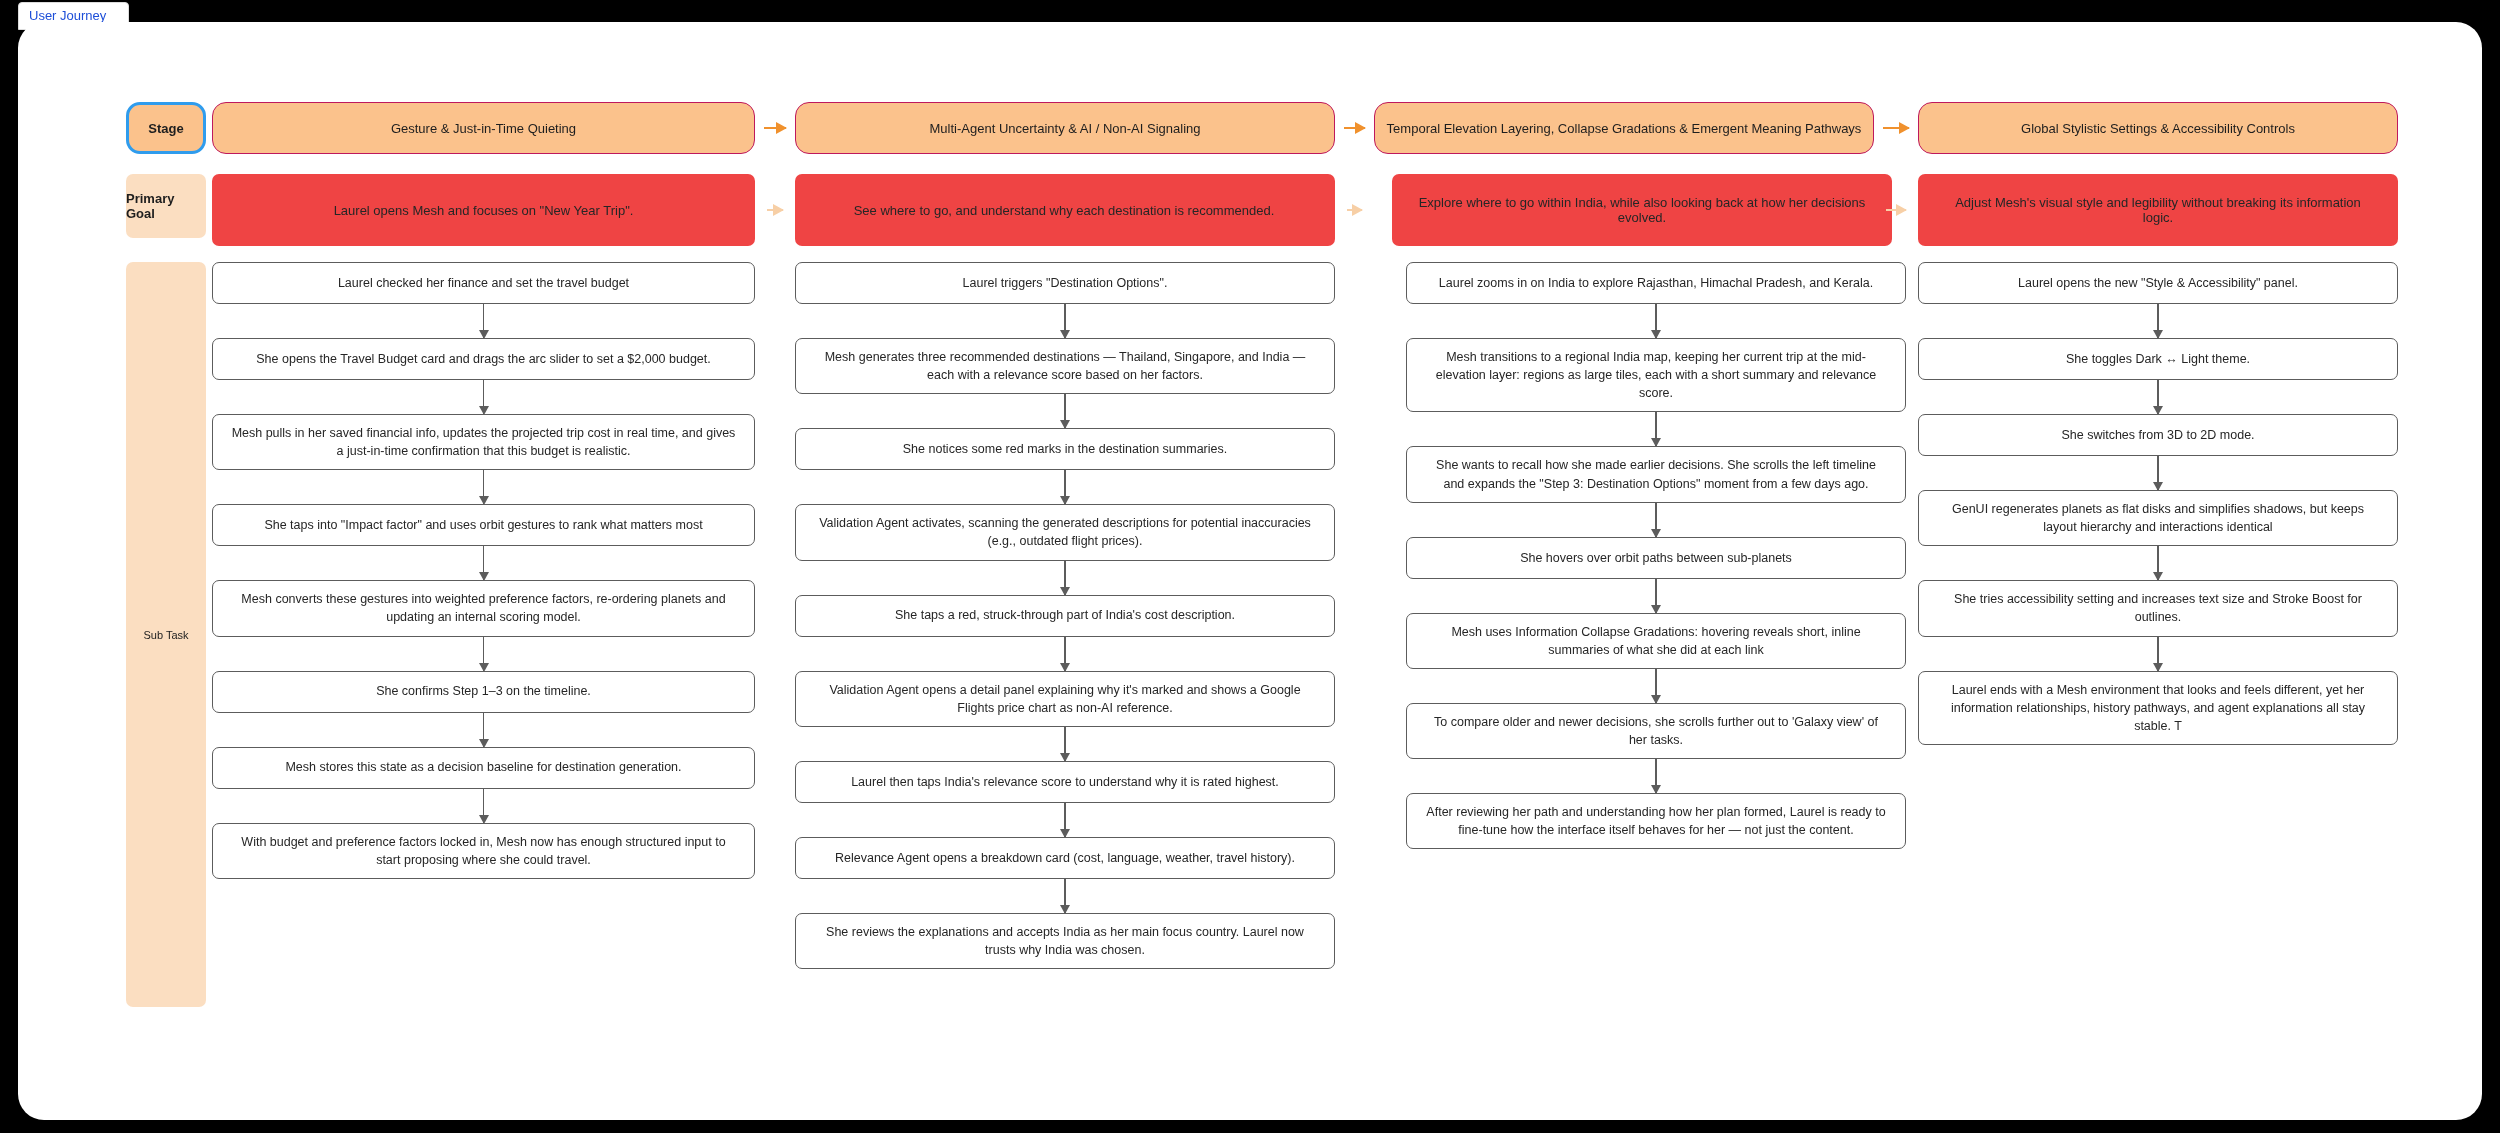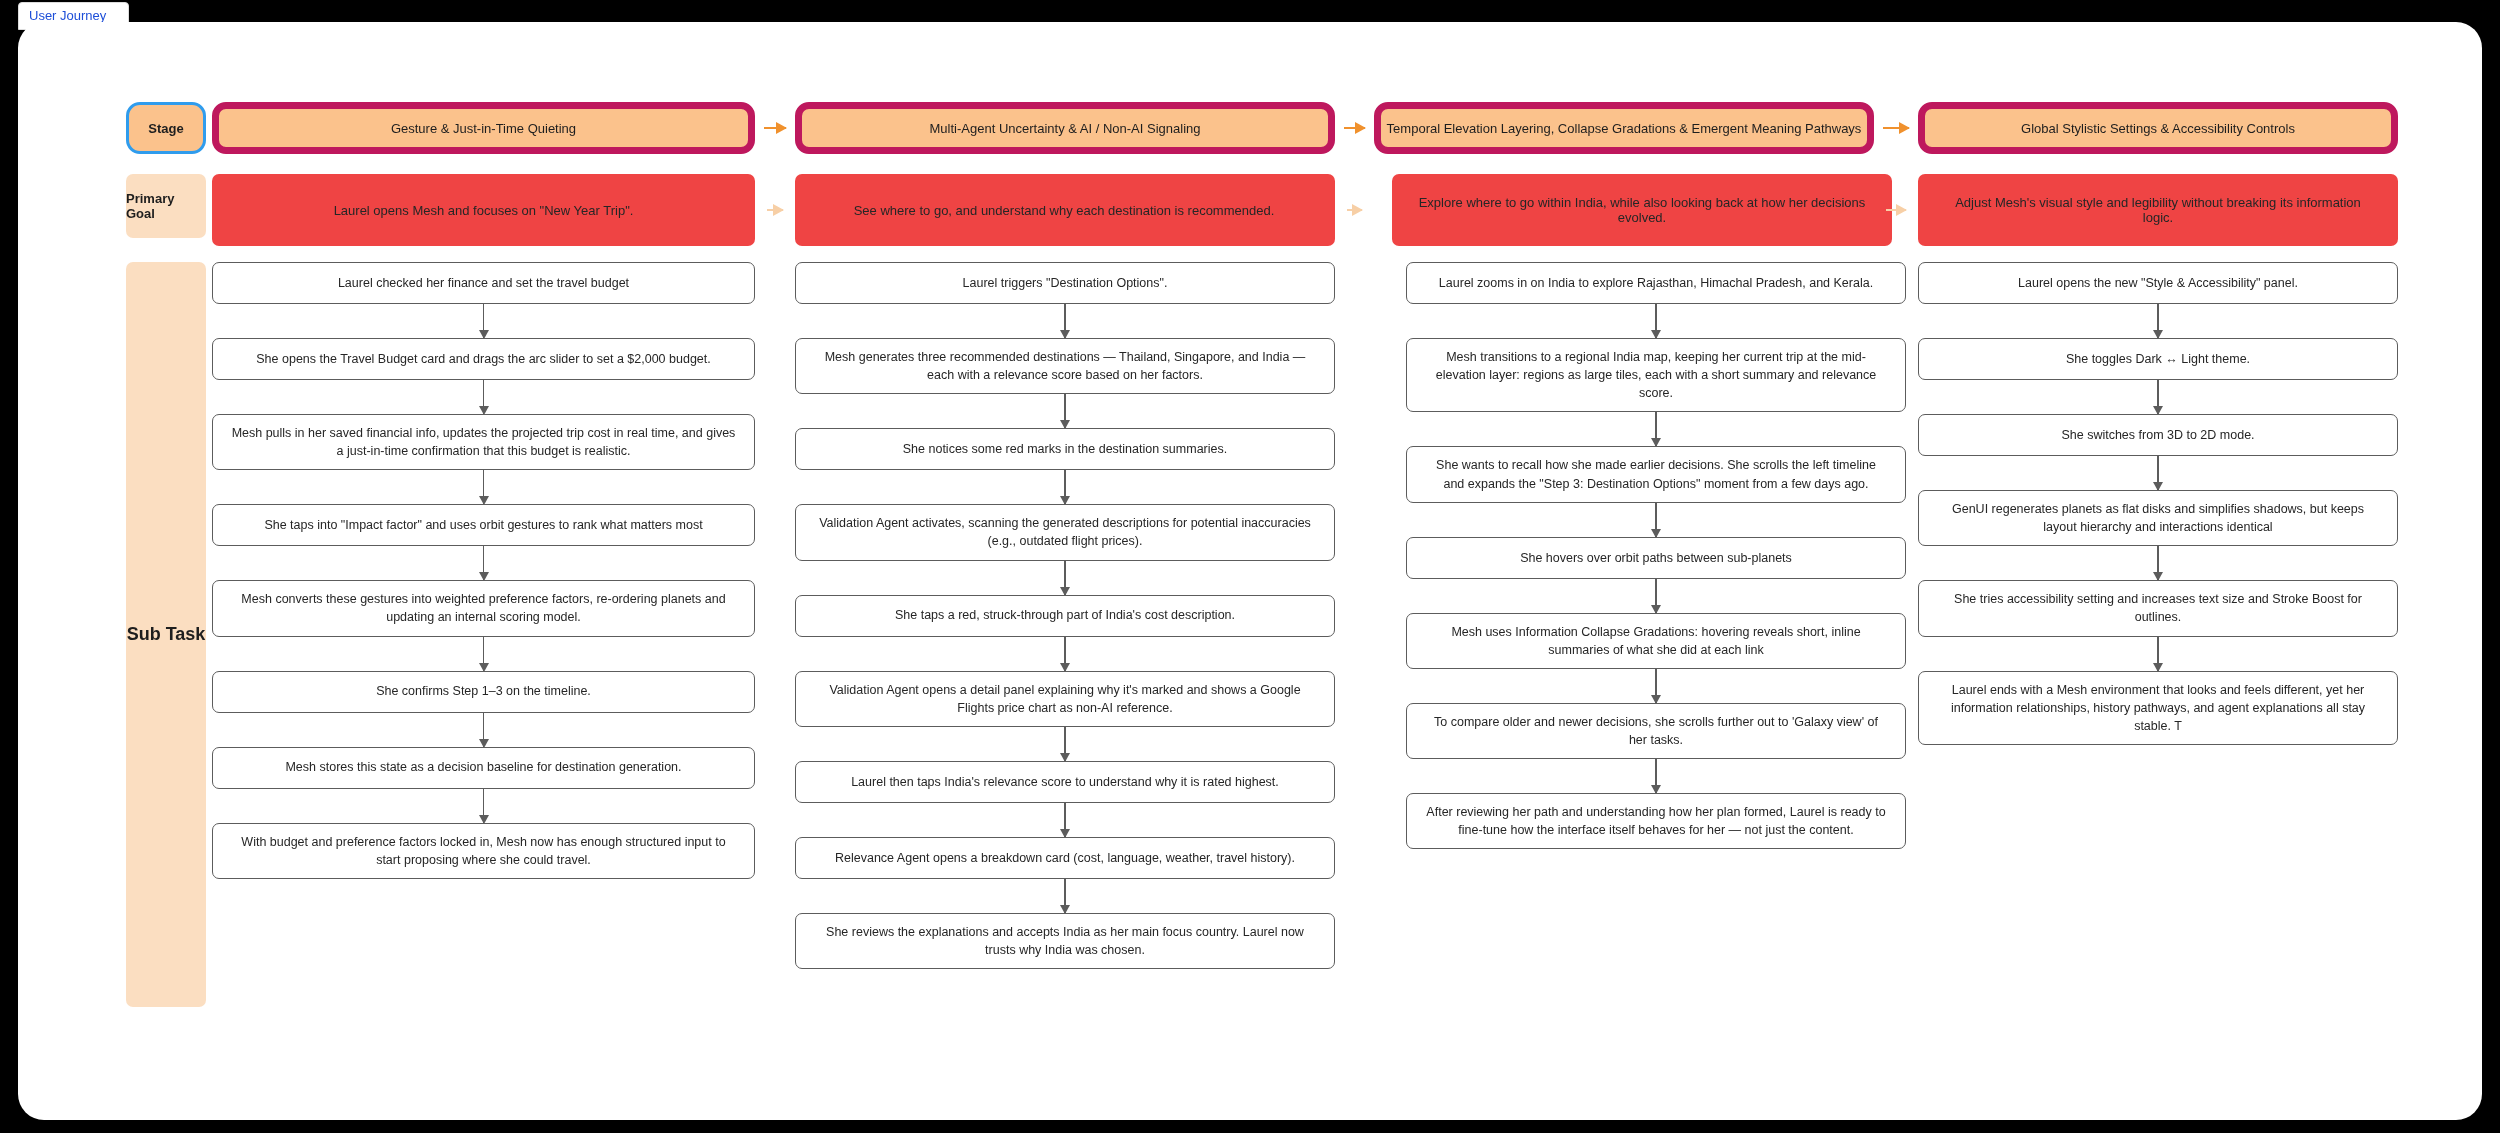--- a/index.html
+++ b/index.html
@@ -39,21 +39,21 @@
     width: 80px; height: 52px;
     background: #fbc28c;
     border: 3px solid #2f9ced;
     border-radius: 14px;
     display: flex; align-items: center; justify-content: center;
     font-size: 13px; font-weight: 700; color: #1e1e1e;
   }
   .stage-box {
     position: absolute; top: 0; height: 52px;
     background: #fbc28c;
-    border: 7px solid #be185d;
+    border: 1px solid #be185d;
     border-radius: 14px;
     display: flex; align-items: center; justify-content: center;
     text-align: left;
     font-size: 13px; color: #1e1e1e;
     padding: 0 0;
   }
 
   
   .goal-row {
     position: absolute; left: 0; top: 152px;
@@ -93,21 +93,21 @@
 
   
   .subtask-label-band {
     position: absolute; left: 108px; top: 240px;
     width: 80px; height: 745px;
     background: #fbdec1;
     border-radius: 7px;
     display: flex; align-items: center; justify-content: center;
   }
   .subtask-label-band span {
-    font-size: 18px; font-weight: 700; color: #1e1e1e;
+    font-size: 11px; font-weight: 400; color: #1e1e1e;
   }
 
   .column { position: absolute; top: 240px; }
 
   .node {
     position: relative;
     width: 100%;
     background: #ffffff;
     border: 1.6px solid #5c5c5c;
     border-radius: 7px;

